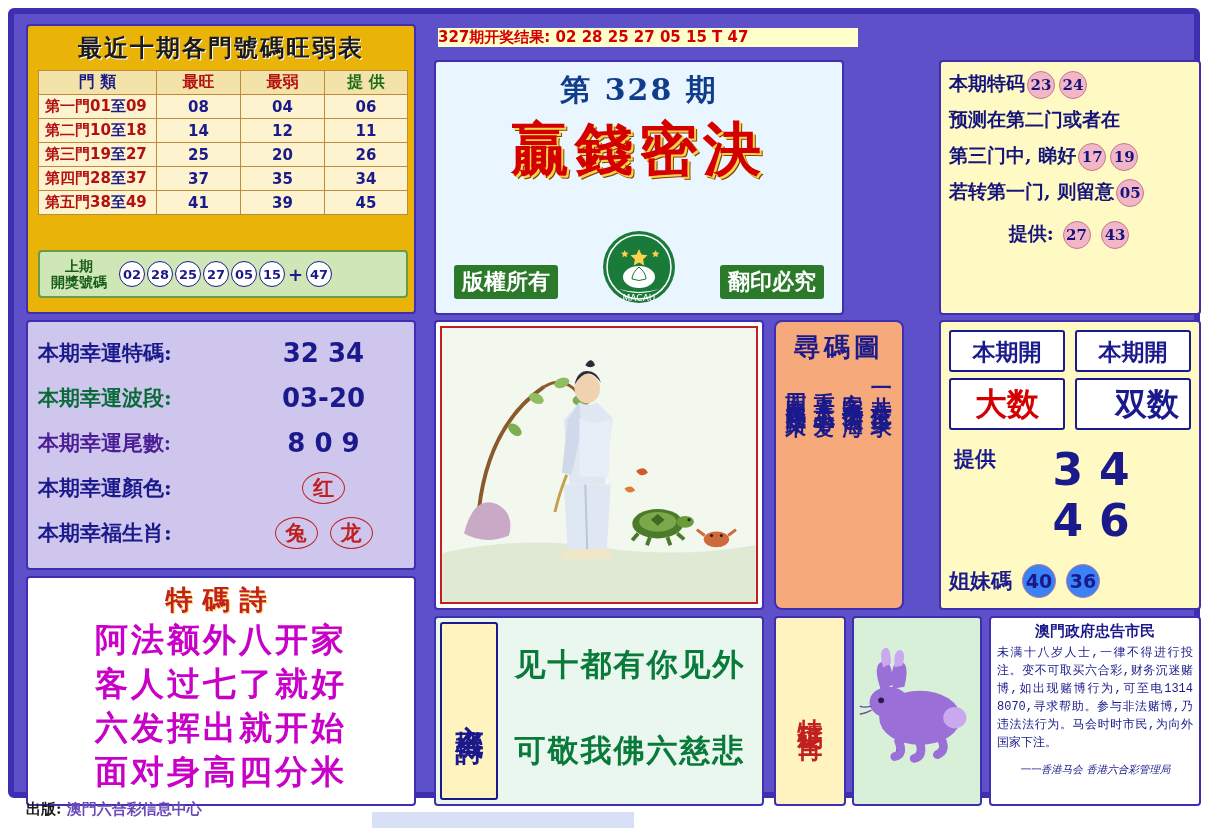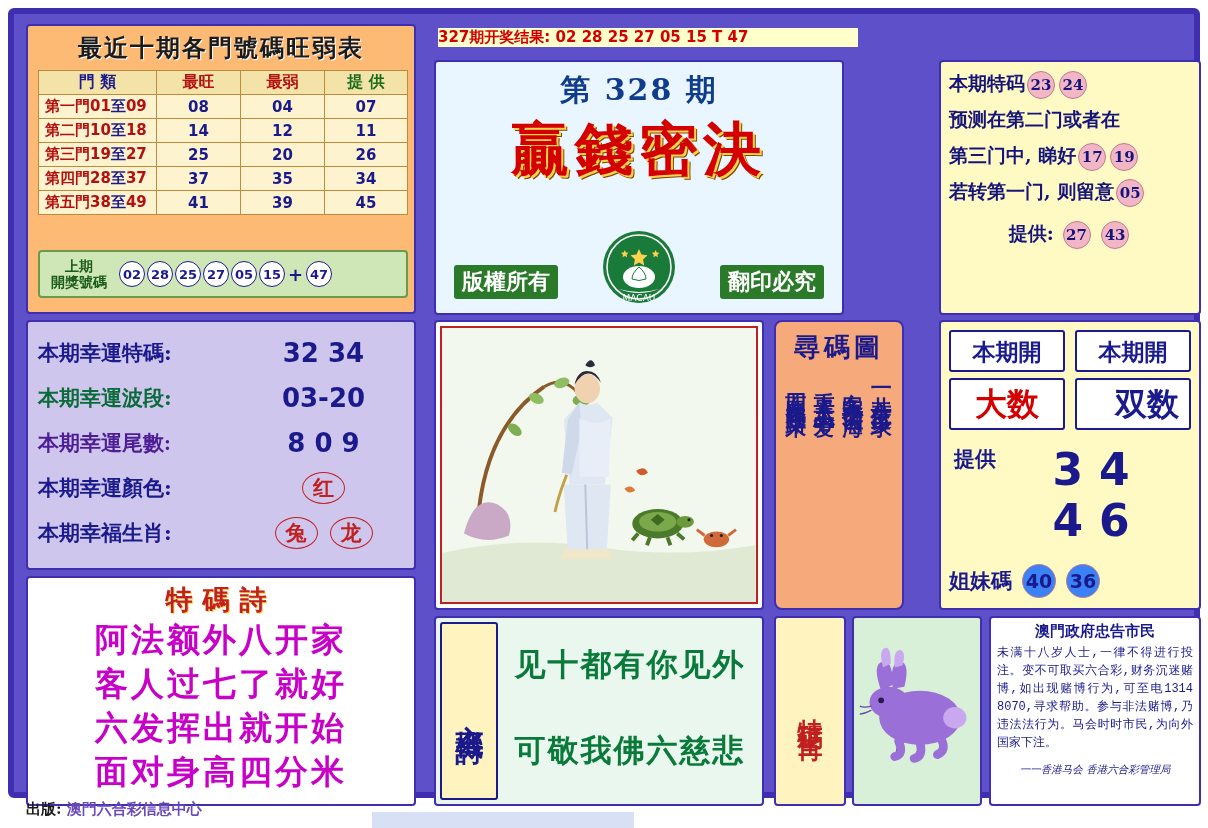--- a/index.html
+++ b/index.html
@@ -26,21 +26,21 @@
     position:absolute; left:0; top:0; right:0; bottom:0;
     background:#5e50c8;
   }
 
   
   .panel { position:absolute; }
 
   
   #tbl-panel {
     left:12px; top:10px; width:390px; height:290px;
-    background:#fdba74;
+    background:#eab308;
     border:2px solid #3f2fb0;
     border-radius:4px;
   }
   #tbl-title {
     text-align:center;
     font-family:"DejaVu Serif", serif;
     font-weight:bold;
     font-size:24px;
     color:#1b1b1b;
     letter-spacing:2px;
@@ -418,21 +418,21 @@
               <th class="c2" style="width:84px">最旺</th>
               <th class="c3" style="width:84px">最弱</th>
               <th class="c4">提 供</th>
             </tr>
           </thead>
           <tbody>
             <tr>
               <td class="men"><span>第一門</span><span>01</span><span class="zhi">至</span><span>09</span></td>
               <td class="num">08</td>
               <td class="num">04</td>
-              <td class="num">07</td>
+              <td class="num">06</td>
             </tr>
             <tr>
               <td class="men"><span>第二門</span><span>10</span><span class="zhi">至</span><span>18</span></td>
               <td class="num">14</td>
               <td class="num">12</td>
               <td class="num">11</td>
             </tr>
             <tr>
               <td class="men"><span>第三門</span><span>19</span><span class="zhi">至</span><span>27</span></td>
               <td class="num">25</td>

